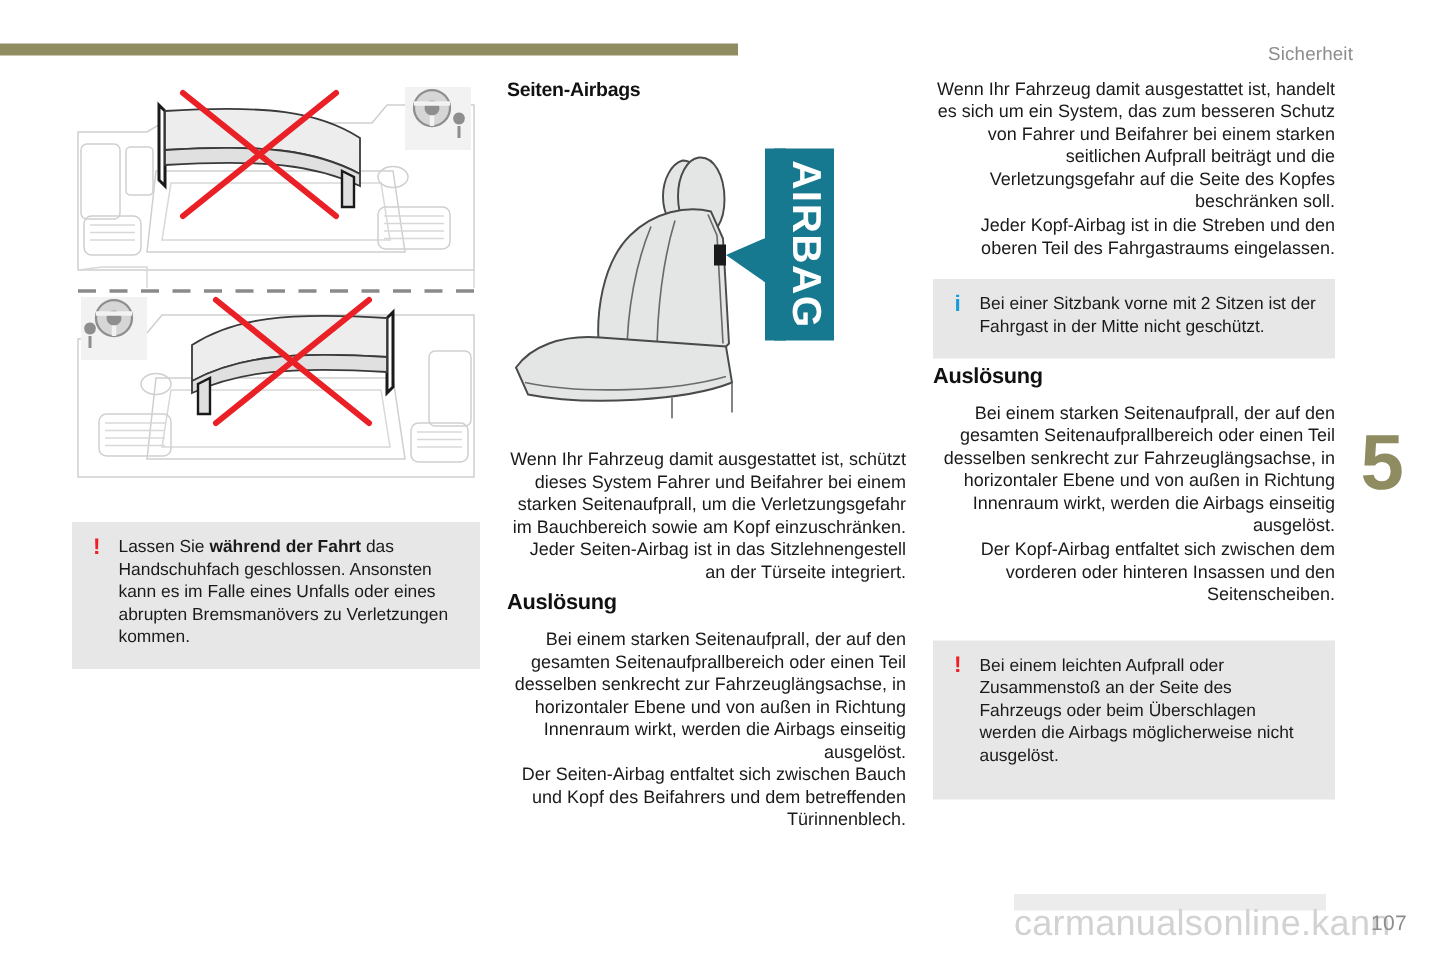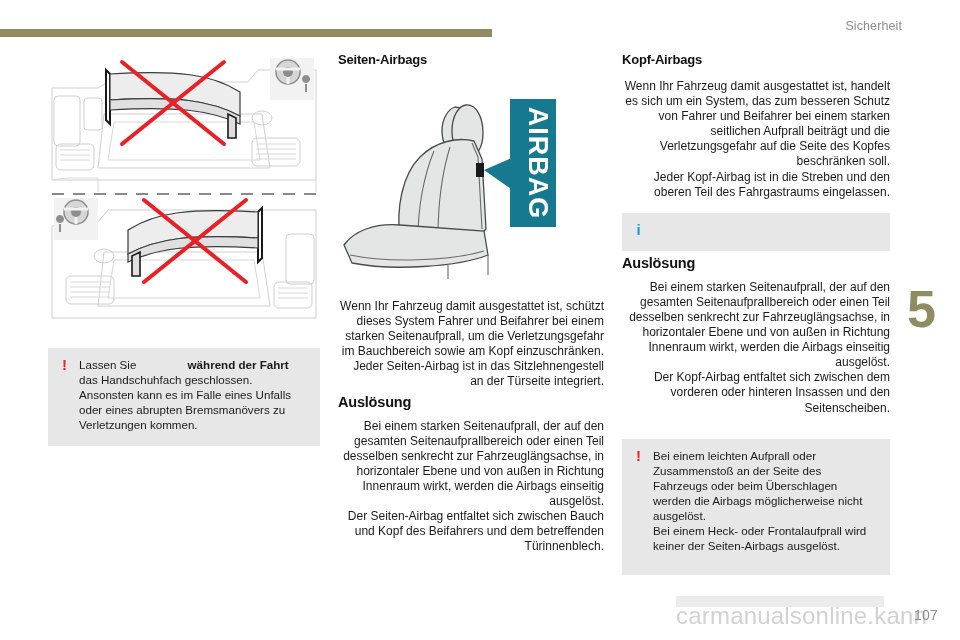--- a/index.html
+++ b/index.html
@@ -25,21 +25,21 @@
     position: absolute;
     left: 0;
     top: 29px;
     width: 492px;
     height: 8px;
     background: #8f8c61;
   }
   .header-title {
     position: absolute;
     right: 58px;
-    top: 19px;
+    top: 29px;
     font-size: 12.5px;
     color: #8d8d8d;
     letter-spacing: 0.1px;
     white-space: nowrap;
   }
 
   
   .chapter-number {
     position: absolute;
     right: 24px;
@@ -97,21 +97,21 @@
     text-align: center;
     padding-top: 1px;
   }
   .callout .glyph.warn { color: #ed2024; }
   .callout .glyph.info { color: #1b9cd8; }
   .callout .ctext {
     font-size: 11.6px;
     line-height: 15.1px;
     padding-left: 7px;
   }
-  .callout b { font-weight: bold; margin-left: 48px; }
+  .callout b { font-weight: bold; }
 
   
   .illus {
     position: relative;
     background: #ffffff;
   }
   .illus svg { display: block; }
 
   
   .watermark {
@@ -294,38 +294,37 @@
 
     <p class="body" style="margin-top:20px;">Wenn Ihr Fahrzeug damit ausgestattet ist, schützt dieses System Fahrer und Beifahrer bei einem starken Seitenaufprall, um die Verletzungsgefahr im Bauchbereich sowie am Kopf einzuschränken.</p>
     <p class="body">Jeder Seiten-Airbag ist in das Sitzlehnengestell an der Türseite integriert.</p>
 
     <h3 class="sub-title">Auslösung</h3>
     <p class="body">Bei einem starken Seitenaufprall, der auf den gesamten Seitenaufprallbereich oder einen Teil desselben senkrecht zur Fahrzeuglängsachse, in horizontaler Ebene und von außen in Richtung Innenraum wirkt, werden die Airbags einseitig ausgelöst.</p>
     <p class="body">Der Seiten-Airbag entfaltet sich zwischen Bauch und Kopf des Beifahrers und dem betreffenden Türinnenblech.</p>
   </div>
 
   <div class="col col-3">
-    <h2 class="sec-title">Kopf-Airbags</h2>
 
     <p class="body">Wenn Ihr Fahrzeug damit ausgestattet ist, handelt es sich um ein System, das zum besseren Schutz von Fahrer und Beifahrer bei einem starken seitlichen Aufprall beiträgt und die Verletzungsgefahr auf die Seite des Kopfes beschränken soll.</p>
     <p class="body">Jeder Kopf-Airbag ist in die Streben und den oberen Teil des Fahrgastraums eingelassen.</p>
 
     <div class="callout" style="margin-top:13px;width:268px;">
       <div class="glyph info">i</div>
+      <div class="ctext">Bei einer Sitzbank vorne mit 2 Sitzen ist der Fahrgast in der Mitte nicht geschützt.</div>
     </div>
 
     <h3 class="sub-title">Auslösung</h3>
     <p class="body">Bei einem starken Seitenaufprall, der auf den gesamten Seitenaufprallbereich oder einen Teil desselben senkrecht zur Fahrzeuglängsachse, in horizontaler Ebene und von außen in Richtung Innenraum wirkt, werden die Airbags einseitig ausgelöst.</p>
     <p class="body">Der Kopf-Airbag entfaltet sich zwischen dem vorderen oder hinteren Insassen und den Seitenscheiben.</p>
 
     <div class="callout" style="margin-top:23px;width:268px;padding-bottom:22px;">
       <div class="glyph warn">!</div>
       <div class="ctext">
         <div>Bei einem leichten Aufprall oder Zusammenstoß an der Seite des Fahrzeugs oder beim Überschlagen werden die Airbags möglicherweise nicht ausgelöst.</div>
-        <div>Bei einem Heck- oder Frontalaufprall wird keiner der Seiten-Airbags ausgelöst.</div>
       </div>
     </div>
   </div>
 
   <div class="wm-band"></div>
   <div class="watermark">carmanualsonline.kann</div>
   <div class="page-number">107</div>
 </div>
 
 </body></html>

